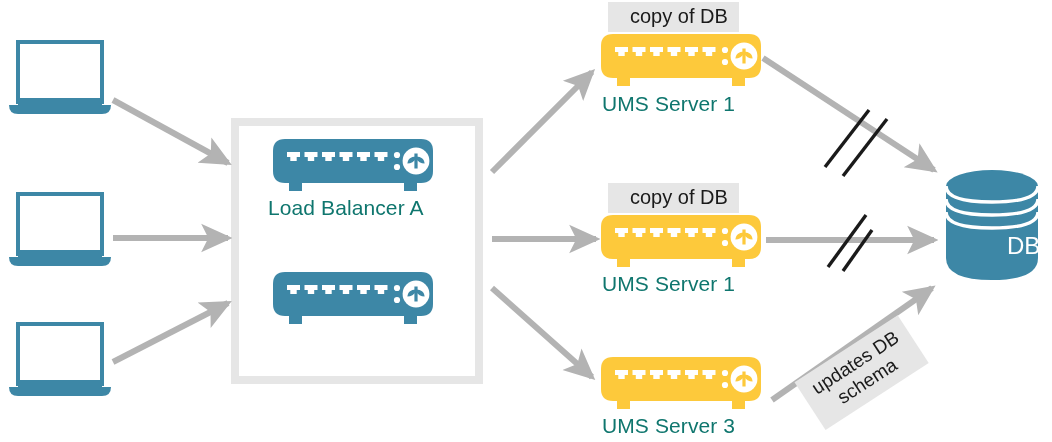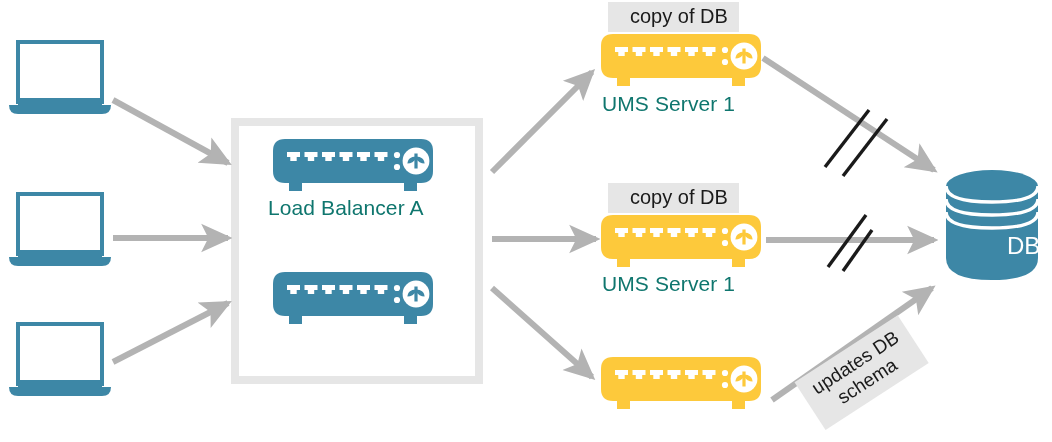--- a/index.html
+++ b/index.html
@@ -167,20 +167,21 @@
   </svg>
 
   <div class="badge-label" style="left:608px; top:2px;">copy of DB</div>
 
   <div class="badge-label" style="left:608px; top:183px;">copy of DB</div>
 
   <div class="node-label" style="left:602px; top:92px;">UMS Server 1</div>
 
   <div class="node-label" style="left:602px; top:272px;">UMS Server 1</div>
 
+  <div class="node-label" style="left:602px; top:414px;">UMS Server 3</div>
 
   <div class="node-label" style="left:268px; top:196px;text-align:right;">Load Balancer A</div>
 
 
   <div class="db-text" style="left:975px; top:232px;margin-left:32px;">DB</div>
 
   <div class="rot-label" style="left:800px; top:344px; transform: rotate(-33deg);">
     <div>updates DB</div>
     <div>schema</div>
   </div>

